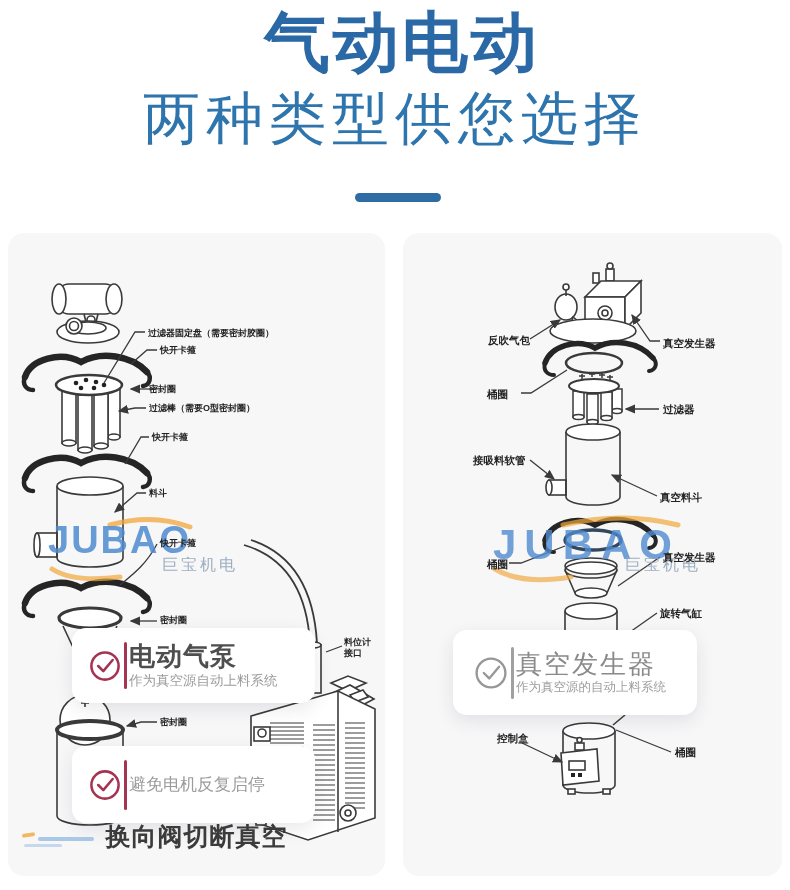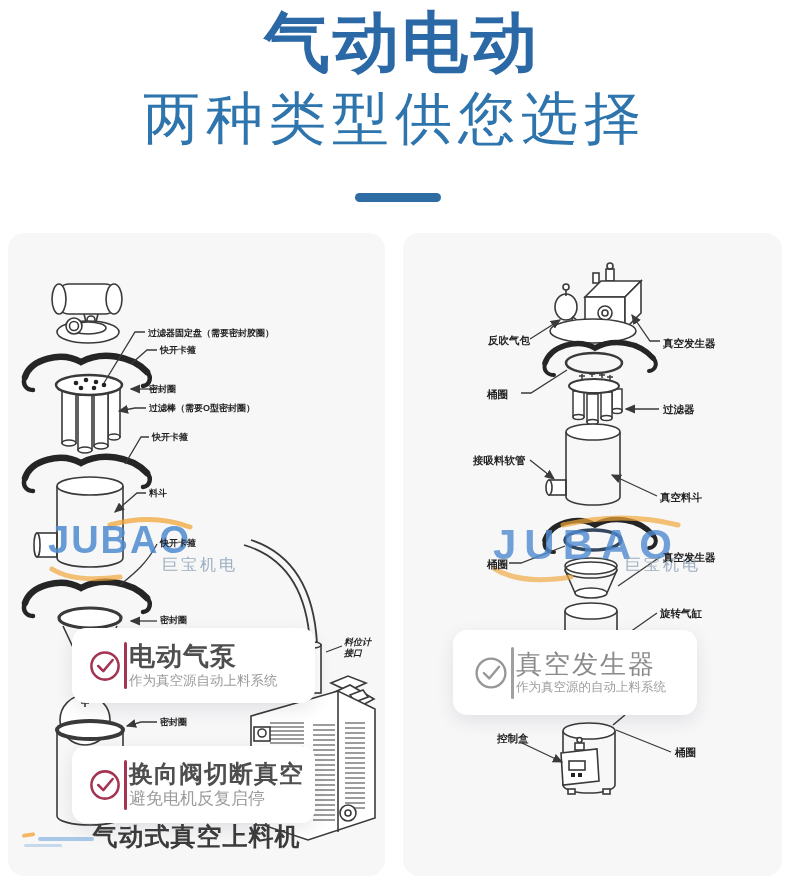--- a/index.html
+++ b/index.html
@@ -202,21 +202,21 @@
 
     <div class="dlabel" style="left:140px;top:95px;">过滤器固定盘（需要密封胶圈）</div>
     <div class="dlabel" style="left:152px;top:112px;">快开卡箍</div>
     <div class="dlabel" style="left:141px;top:151px;">密封圈</div>
     <div class="dlabel" style="left:141px;top:170px;">过滤棒（需要O型密封圈）</div>
     <div class="dlabel" style="left:144px;top:199px;">快开卡箍</div>
     <div class="dlabel" style="left:141px;top:255px;">料斗</div>
     <div class="dlabel" style="left:152px;top:305px;">快开卡箍</div>
     <div class="dlabel" style="left:152px;top:382px;">密封圈</div>
     <div class="dlabel" style="left:152px;top:484px;">密封圈</div>
-    <div class="dlabel" style="left:336px;top:404px;font-style:italic;">料位计
+    <div class="dlabel" style="left:336px;top:404px;">料位计
 接口</div>
 
     <div class="callout co1" style="left:64px;top:395px;width:243px;height:75px;">
       <svg class="check check-red" width="34" height="34" viewBox="0 0 40 40">
         <circle cx="20" cy="20" r="16" fill="none" stroke="currentColor" stroke-width="3"></circle>
         <path d="M12,20 l6,6 l11,-13" fill="none" stroke="currentColor" stroke-width="3" stroke-linecap="round" stroke-linejoin="round"></path>
       </svg>
       <div class="vbar vbar-red" style="height:47px;"></div>
       <div class="ctext">
         <div class="ctitle">电动气泵</div>
@@ -224,26 +224,25 @@
       </div>
     </div>
 
     <div class="callout co2" style="left:64px;top:513px;width:243px;height:77px;">
       <svg class="check check-red" width="34" height="34" viewBox="0 0 40 40">
         <circle cx="20" cy="20" r="16" fill="none" stroke="currentColor" stroke-width="3"></circle>
         <path d="M12,20 l6,6 l11,-13" fill="none" stroke="currentColor" stroke-width="3" stroke-linecap="round" stroke-linejoin="round"></path>
       </svg>
       <div class="vbar vbar-red" style="height:50px;"></div>
       <div class="ctext">
-        <div class="ctitle">换向阀切断真空</div>
         <div class="csub">避免电机反复启停</div>
       </div>
     </div>
 
-    <div class="caption">气动式真空上料机</div>
+    <div class="caption">换向阀切断真空</div>
   </section>
 
   <section class="panel panel-right">
 
     <svg class="diagram" viewBox="0 0 379 643">
       <defs>
         <marker id="ahR" markerWidth="8" markerHeight="7" refX="7" refY="3.5" orient="auto">
           <path d="M0,0 L8,3.5 L0,7 Z" fill="#3a3a3a"></path>
         </marker>
         <g id="clampR" stroke="#252525" fill="none" stroke-linecap="round">

